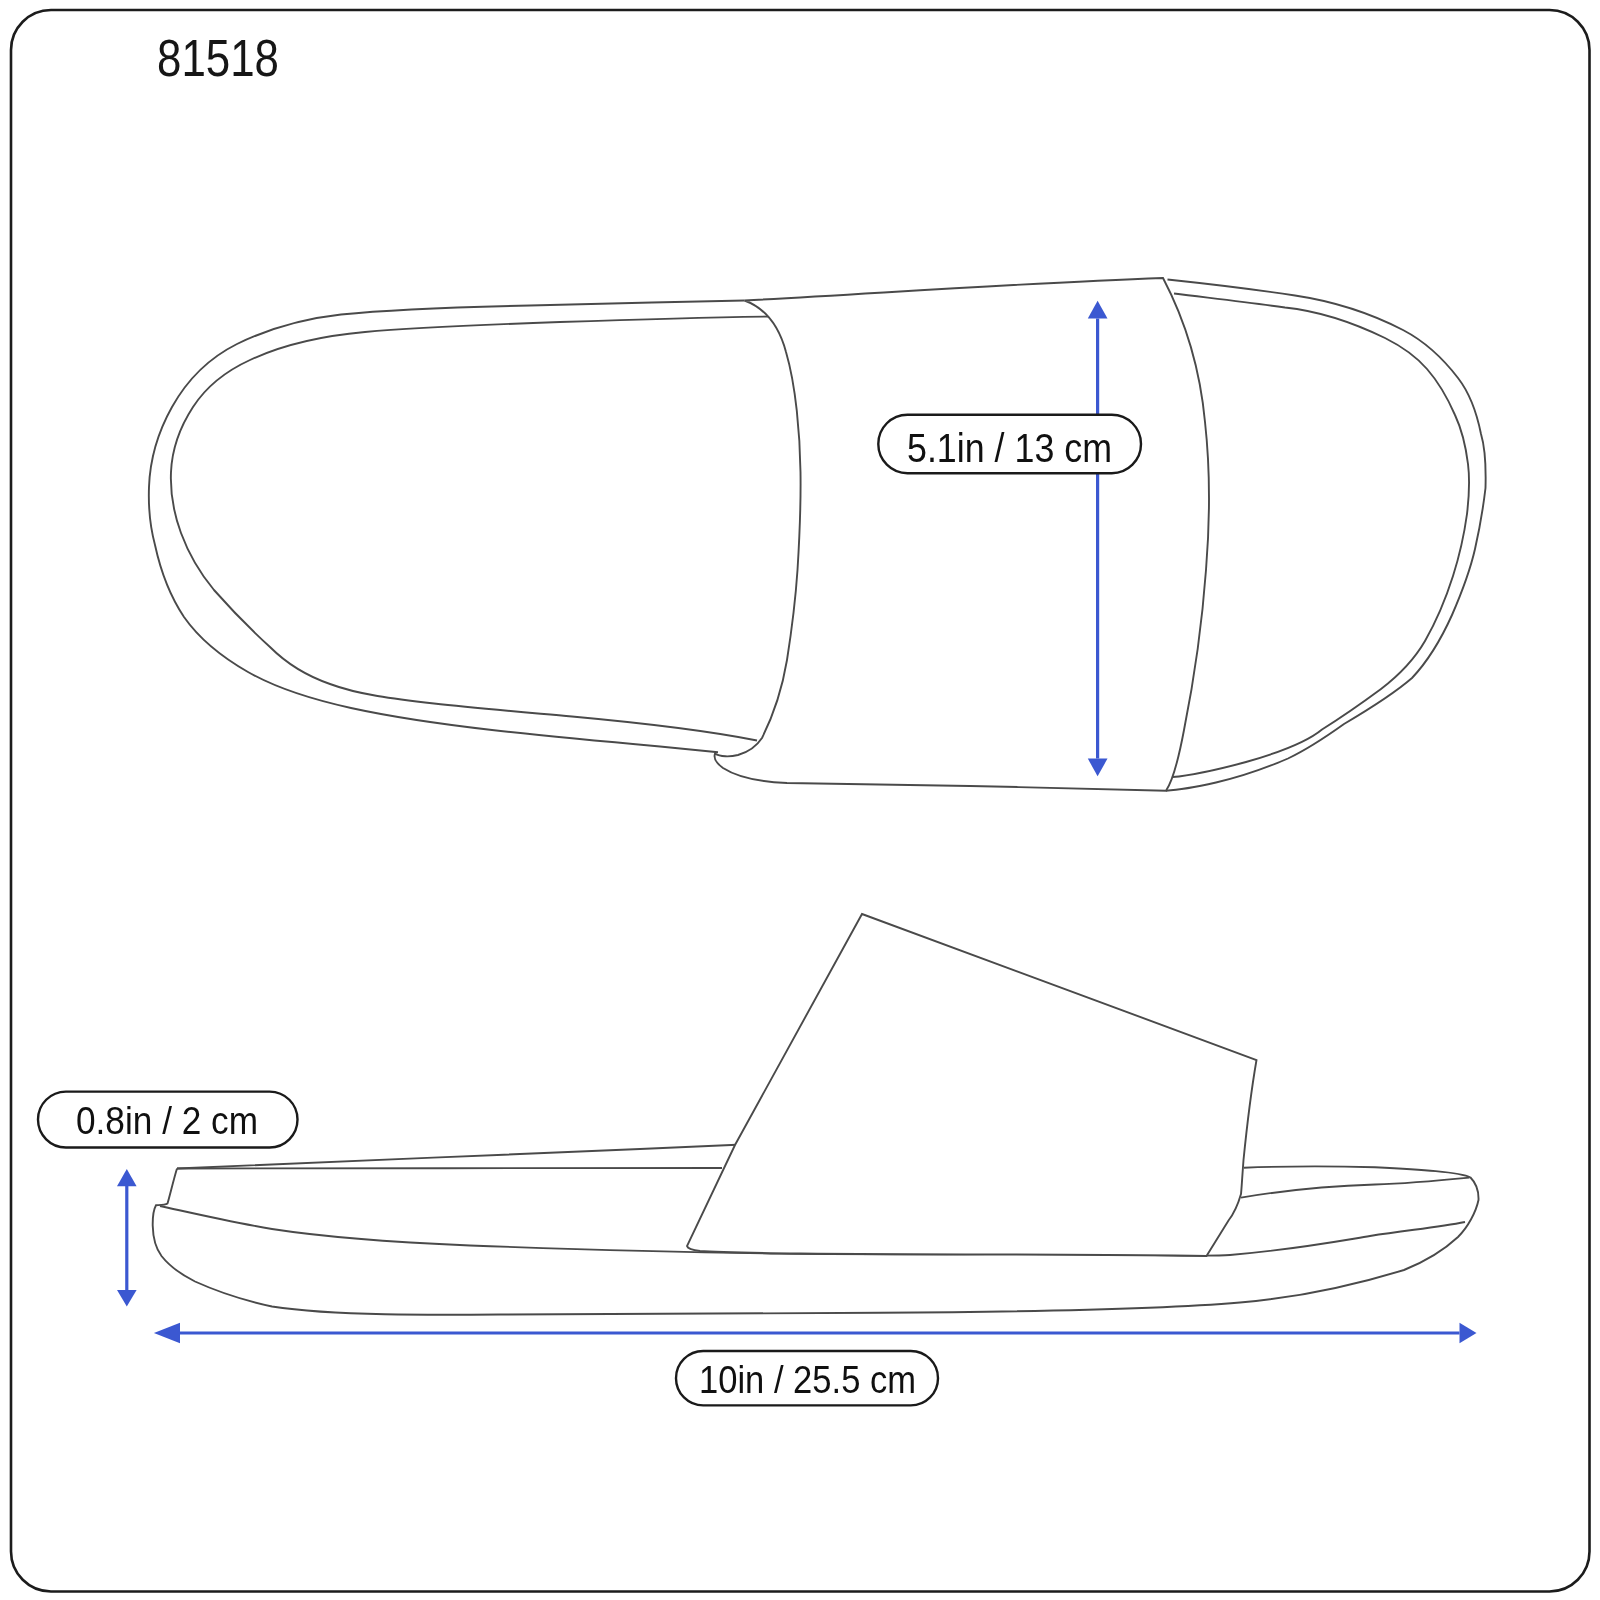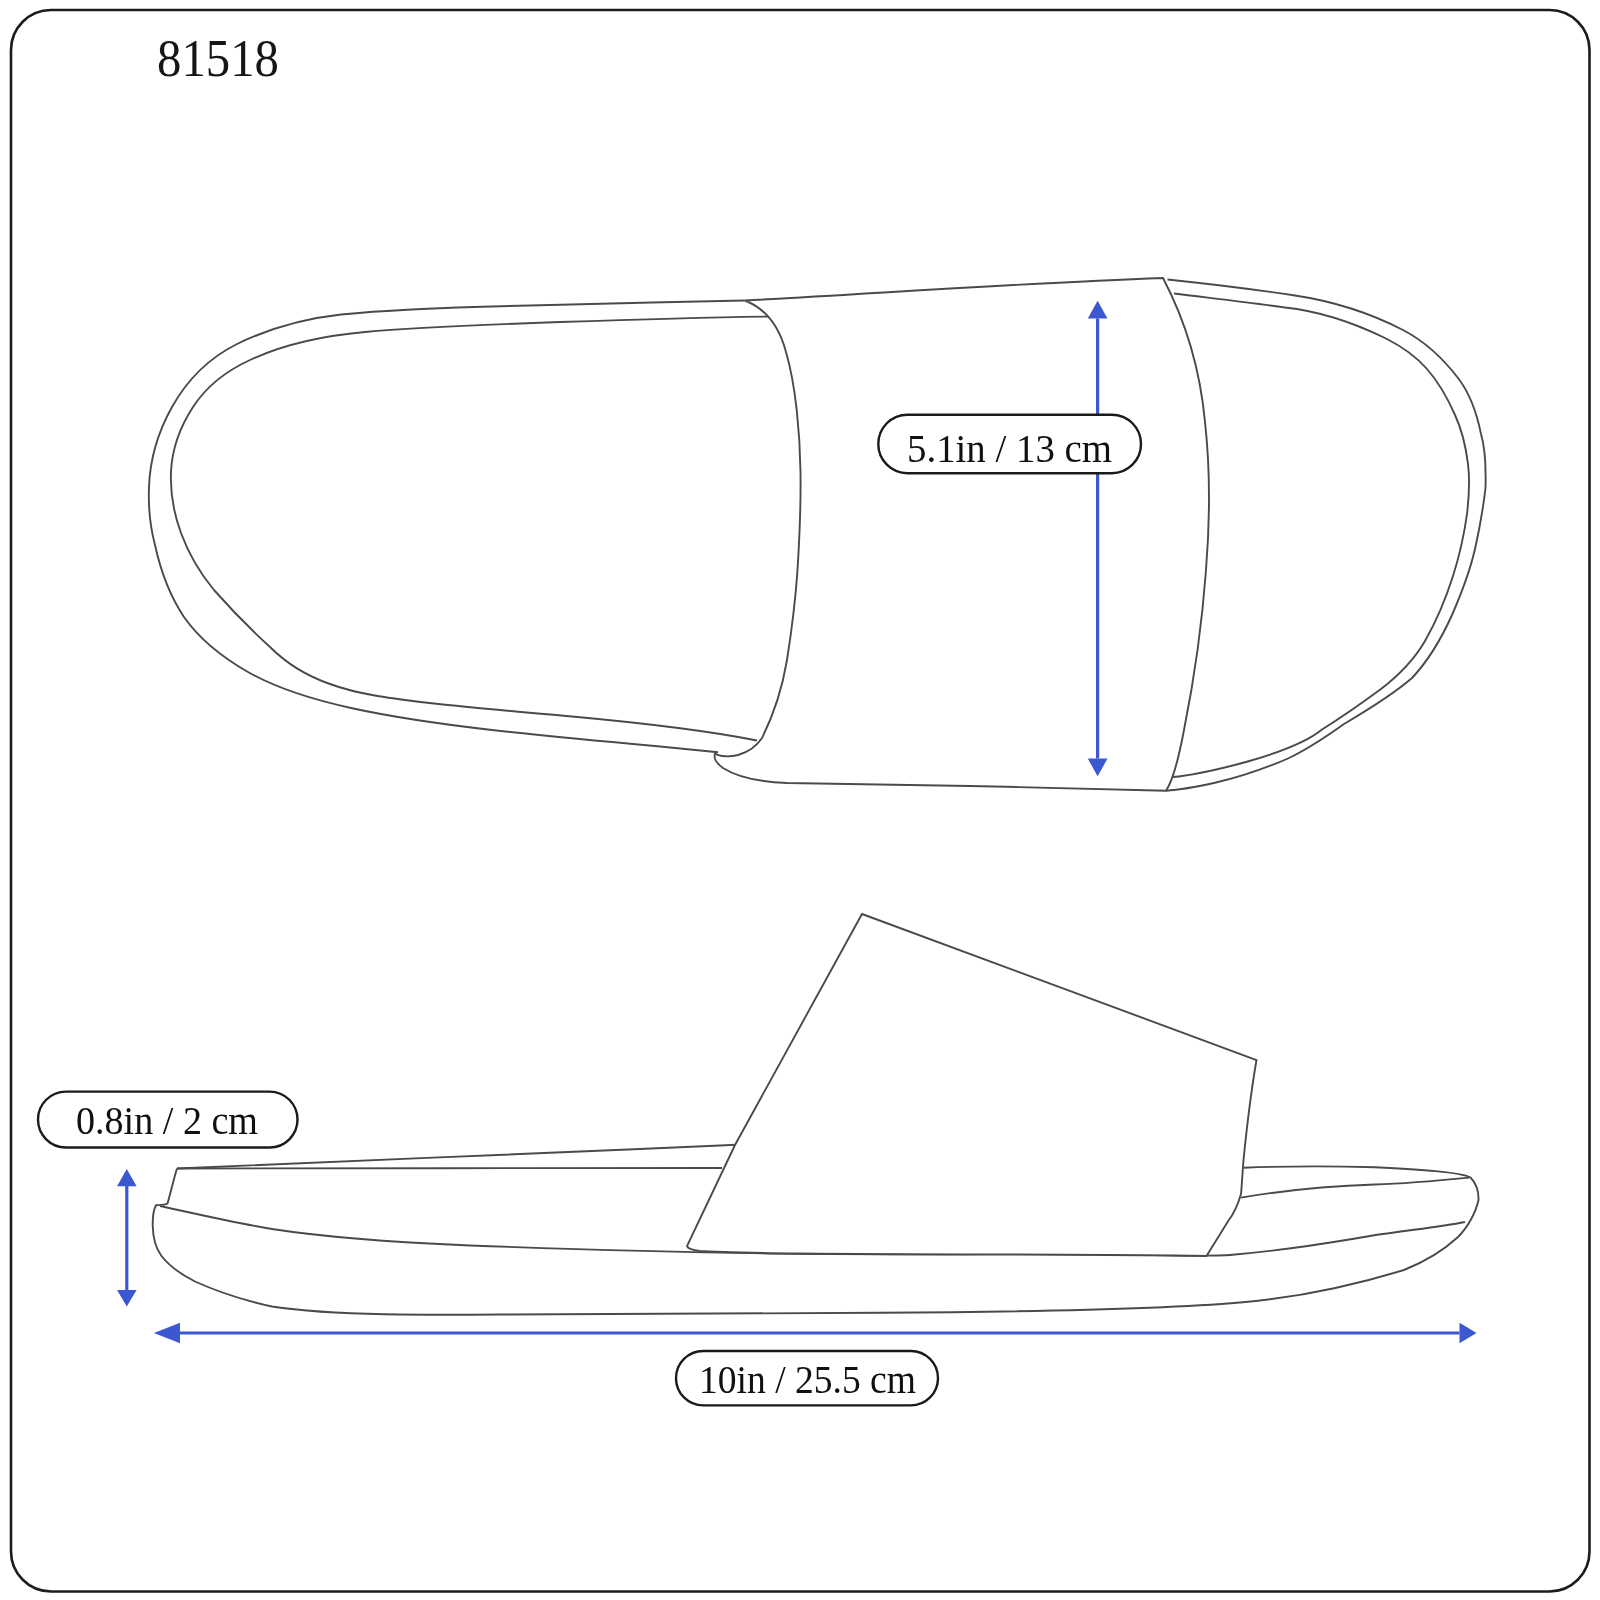--- a/index.html
+++ b/index.html
@@ -1,16 +1,16 @@
 <!DOCTYPE html>
 <html><head>
 <meta charset="utf-8">
 <style>
   html,body{margin:0;padding:0;background:#fff;}
-  .page{width:1600px;height:1600px;position:relative;font-family:Liberation Serif, serif;}
+  .page{width:1600px;height:1600px;position:relative;font-family:Liberation Sans, sans-serif;}
   svg{display:block;}
 </style>
 </head>
 <body>
 <div class="page">
 <svg width="1600" height="1600" viewBox="0 0 1600 1600">
 
   <rect x="0" y="0" width="1600" height="1600" fill="#ffffff"></rect>
 
   <rect x="11" y="10" width="1578.5" height="1581.5" rx="40" ry="40" fill="#ffffff" stroke="#1c1c1c" stroke-width="2.6"></rect>

